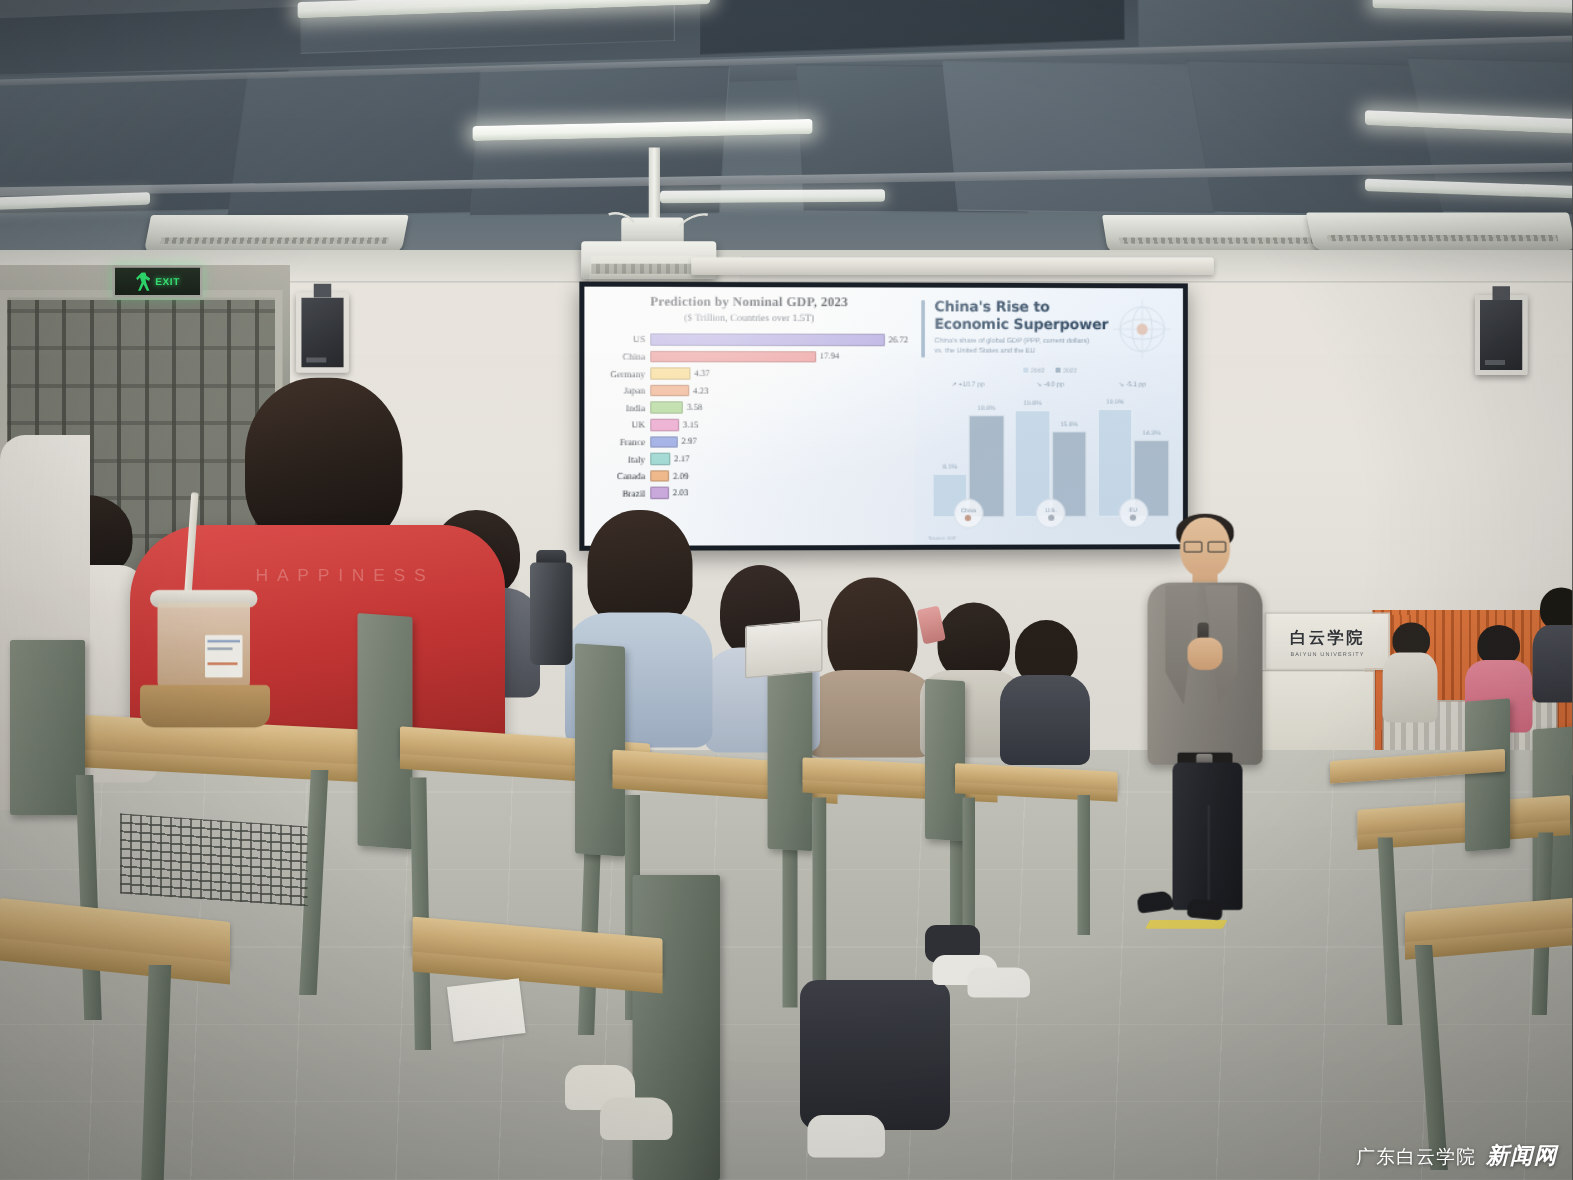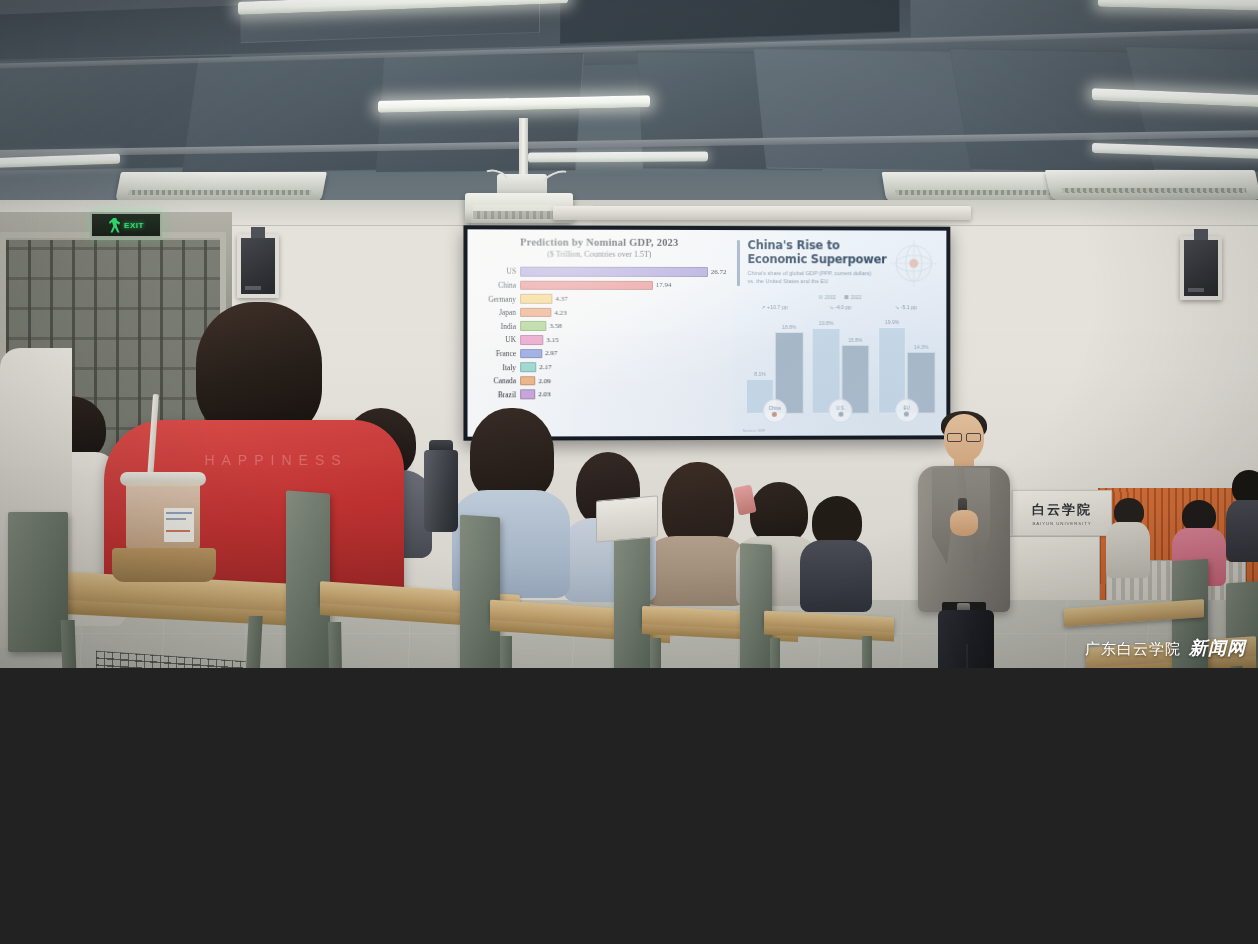--- a/index.html
+++ b/index.html
@@ -1,21 +1,21 @@
 <!DOCTYPE html>
 <html><head>
 <meta charset="utf-8">
 <title>Lecture Hall Presentation</title>
 <style>
   * { margin:0; padding:0; box-sizing:border-box; }
   html,body { background:#222; }
   body { font-family:"Liberation Sans", sans-serif; }
 
   #scene {
-    position:relative; width:1258px; height:668px; overflow:hidden;
+    position:relative; width:1258px; height:944px; overflow:hidden;
     background:#7d7f78;
   }
 
   
   .ceiling {
     position:absolute; left:0; top:0; width:1258px; height:222px;
     background:linear-gradient(180deg,#4d5860 0%,#53606a 40%,#5d6a73 75%,#707a80 100%);
     overflow:hidden;
   }
   .ceil-slab {

